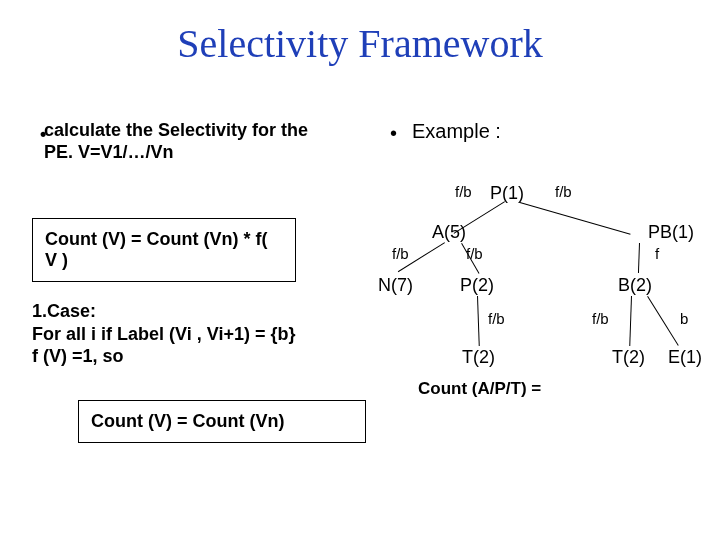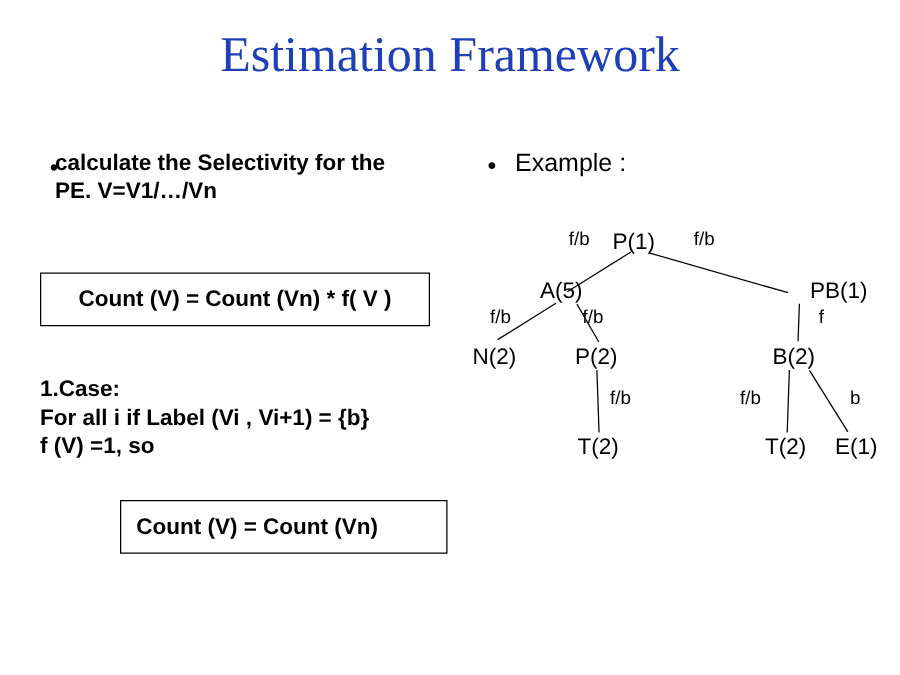--- a/index.html
+++ b/index.html
@@ -19,39 +19,39 @@
   .bullet-right {
     position: absolute; top: 120px; left: 390px;
     font-size: 20px; color: #000;
   }
   .bullet-right .dot { position: absolute; left: 0; top: 2px; }
   .bullet-right .txt { margin-left: 22px; }
   .box {
     position: absolute; border: 1px solid #000; padding: 10px 12px;
     font-size: 18px; font-weight: bold; color: #000; background: #fff;
   }
-  .box1 { top: 218px; left: 32px; width: 312px; text-align: center; }
+  .box1 { top: 218px; left: 32px; width: 264px; }
   .freetext {
     position: absolute; font-size: 18px; font-weight: bold; color: #000; line-height: 1.25;
   }
   .case { top: 300px; left: 32px; width: 340px; }
-  .box2 { top: 400px; left: 96px; width: 262px; }
+  .box2 { top: 400px; left: 78px; width: 288px; }
 
   .node { position: absolute; font-size: 18px; font-weight: normal; color: #000; }
   .edge { position: absolute; font-size: 15px; color: #000; }
   .line { position: absolute; background: #000; height: 1px; transform-origin: 0 0; }
 
   .resultlbl { position: absolute; font-size: 17px; font-weight: bold; color: #000; line-height: 1.25; }
 </style>
 </head>
 <body>
 
 <div class="slide">
 
-  <div class="title">Estimation Framework</div>
+  <div class="title">Selectivity Framework</div>
 
   <div class="bullet-left">
     <span class="dot">•</span>
     <span class="txt">calculate the Selectivity for the PE. V=V1/…/Vn</span>
   </div>
 
   <div class="bullet-right">
     <span class="dot">•</span>
     <span class="txt">Example :</span>
   </div>
@@ -79,30 +79,31 @@
   <div class="node" style="left:634px; top:222px;margin-left:14px;">PB(1)</div>
 
   <div class="line" style="left:445px; top:243px; width:55px; transform: rotate(148deg);"></div>
   <div class="line" style="left:462px; top:243px; width:35px; transform: rotate(60deg);"></div>
   <div class="edge" style="left:392px; top:245px;">f/b</div>
   <div class="edge" style="left:466px; top:245px;">f/b</div>
 
   <div class="line" style="left:640px; top:243px; width:30px; transform: rotate(92deg);"></div>
   <div class="edge" style="left:655px; top:245px;">f</div>
 
-  <div class="node" style="left:378px; top:275px;">N(2)</div>
+  <div class="node" style="left:378px; top:275px;">N(7)</div>
   <div class="node" style="left:460px; top:275px;">P(2)</div>
   <div class="node" style="left:618px; top:275px;">B(2)</div>
 
   <div class="line" style="left:478px; top:296px; width:50px; transform: rotate(88deg);"></div>
   <div class="edge" style="left:488px; top:310px;">f/b</div>
 
   <div class="line" style="left:632px; top:296px; width:50px; transform: rotate(92deg);"></div>
   <div class="line" style="left:648px; top:296px; width:58px; transform: rotate(58deg);"></div>
   <div class="edge" style="left:592px; top:310px;">f/b</div>
   <div class="edge" style="left:680px; top:310px;">b</div>
 
   <div class="node" style="left:462px; top:347px;">T(2)</div>
   <div class="node" style="left:612px; top:347px;">T(2)</div>
   <div class="node" style="left:668px; top:347px;">E(1)</div>
 
+  <div class="resultlbl" style="left:418px; top:378px;">Count (A/P/T) =</div>
 
 </div>
 
 </body></html>

